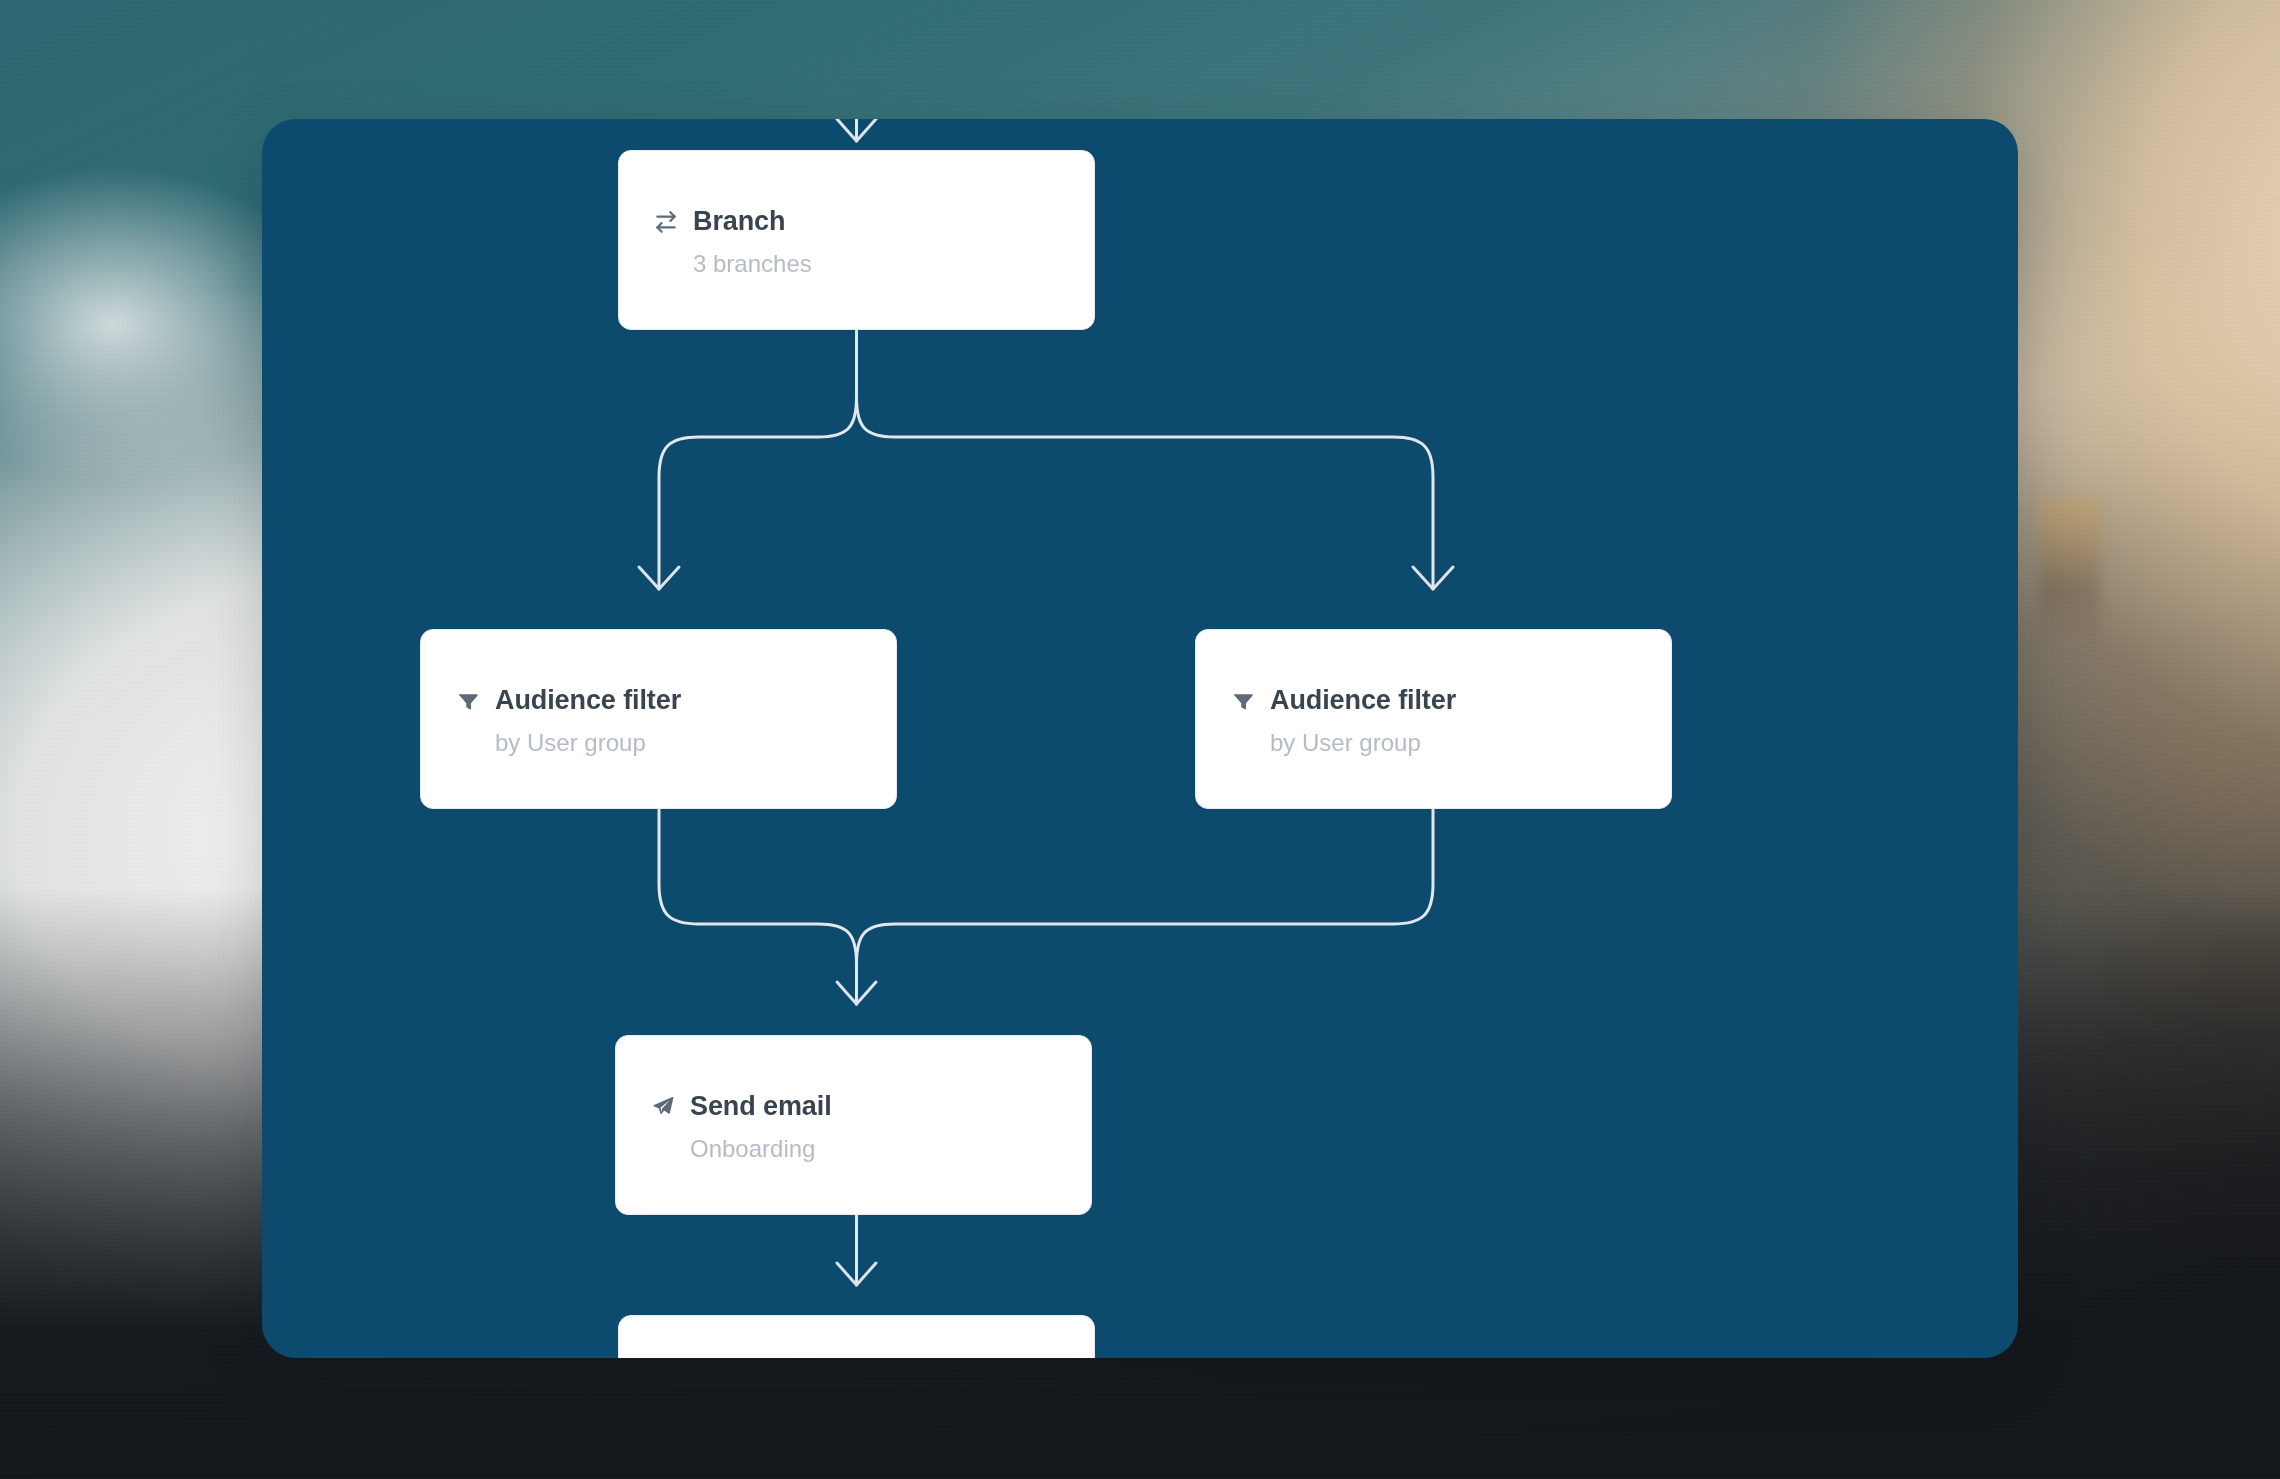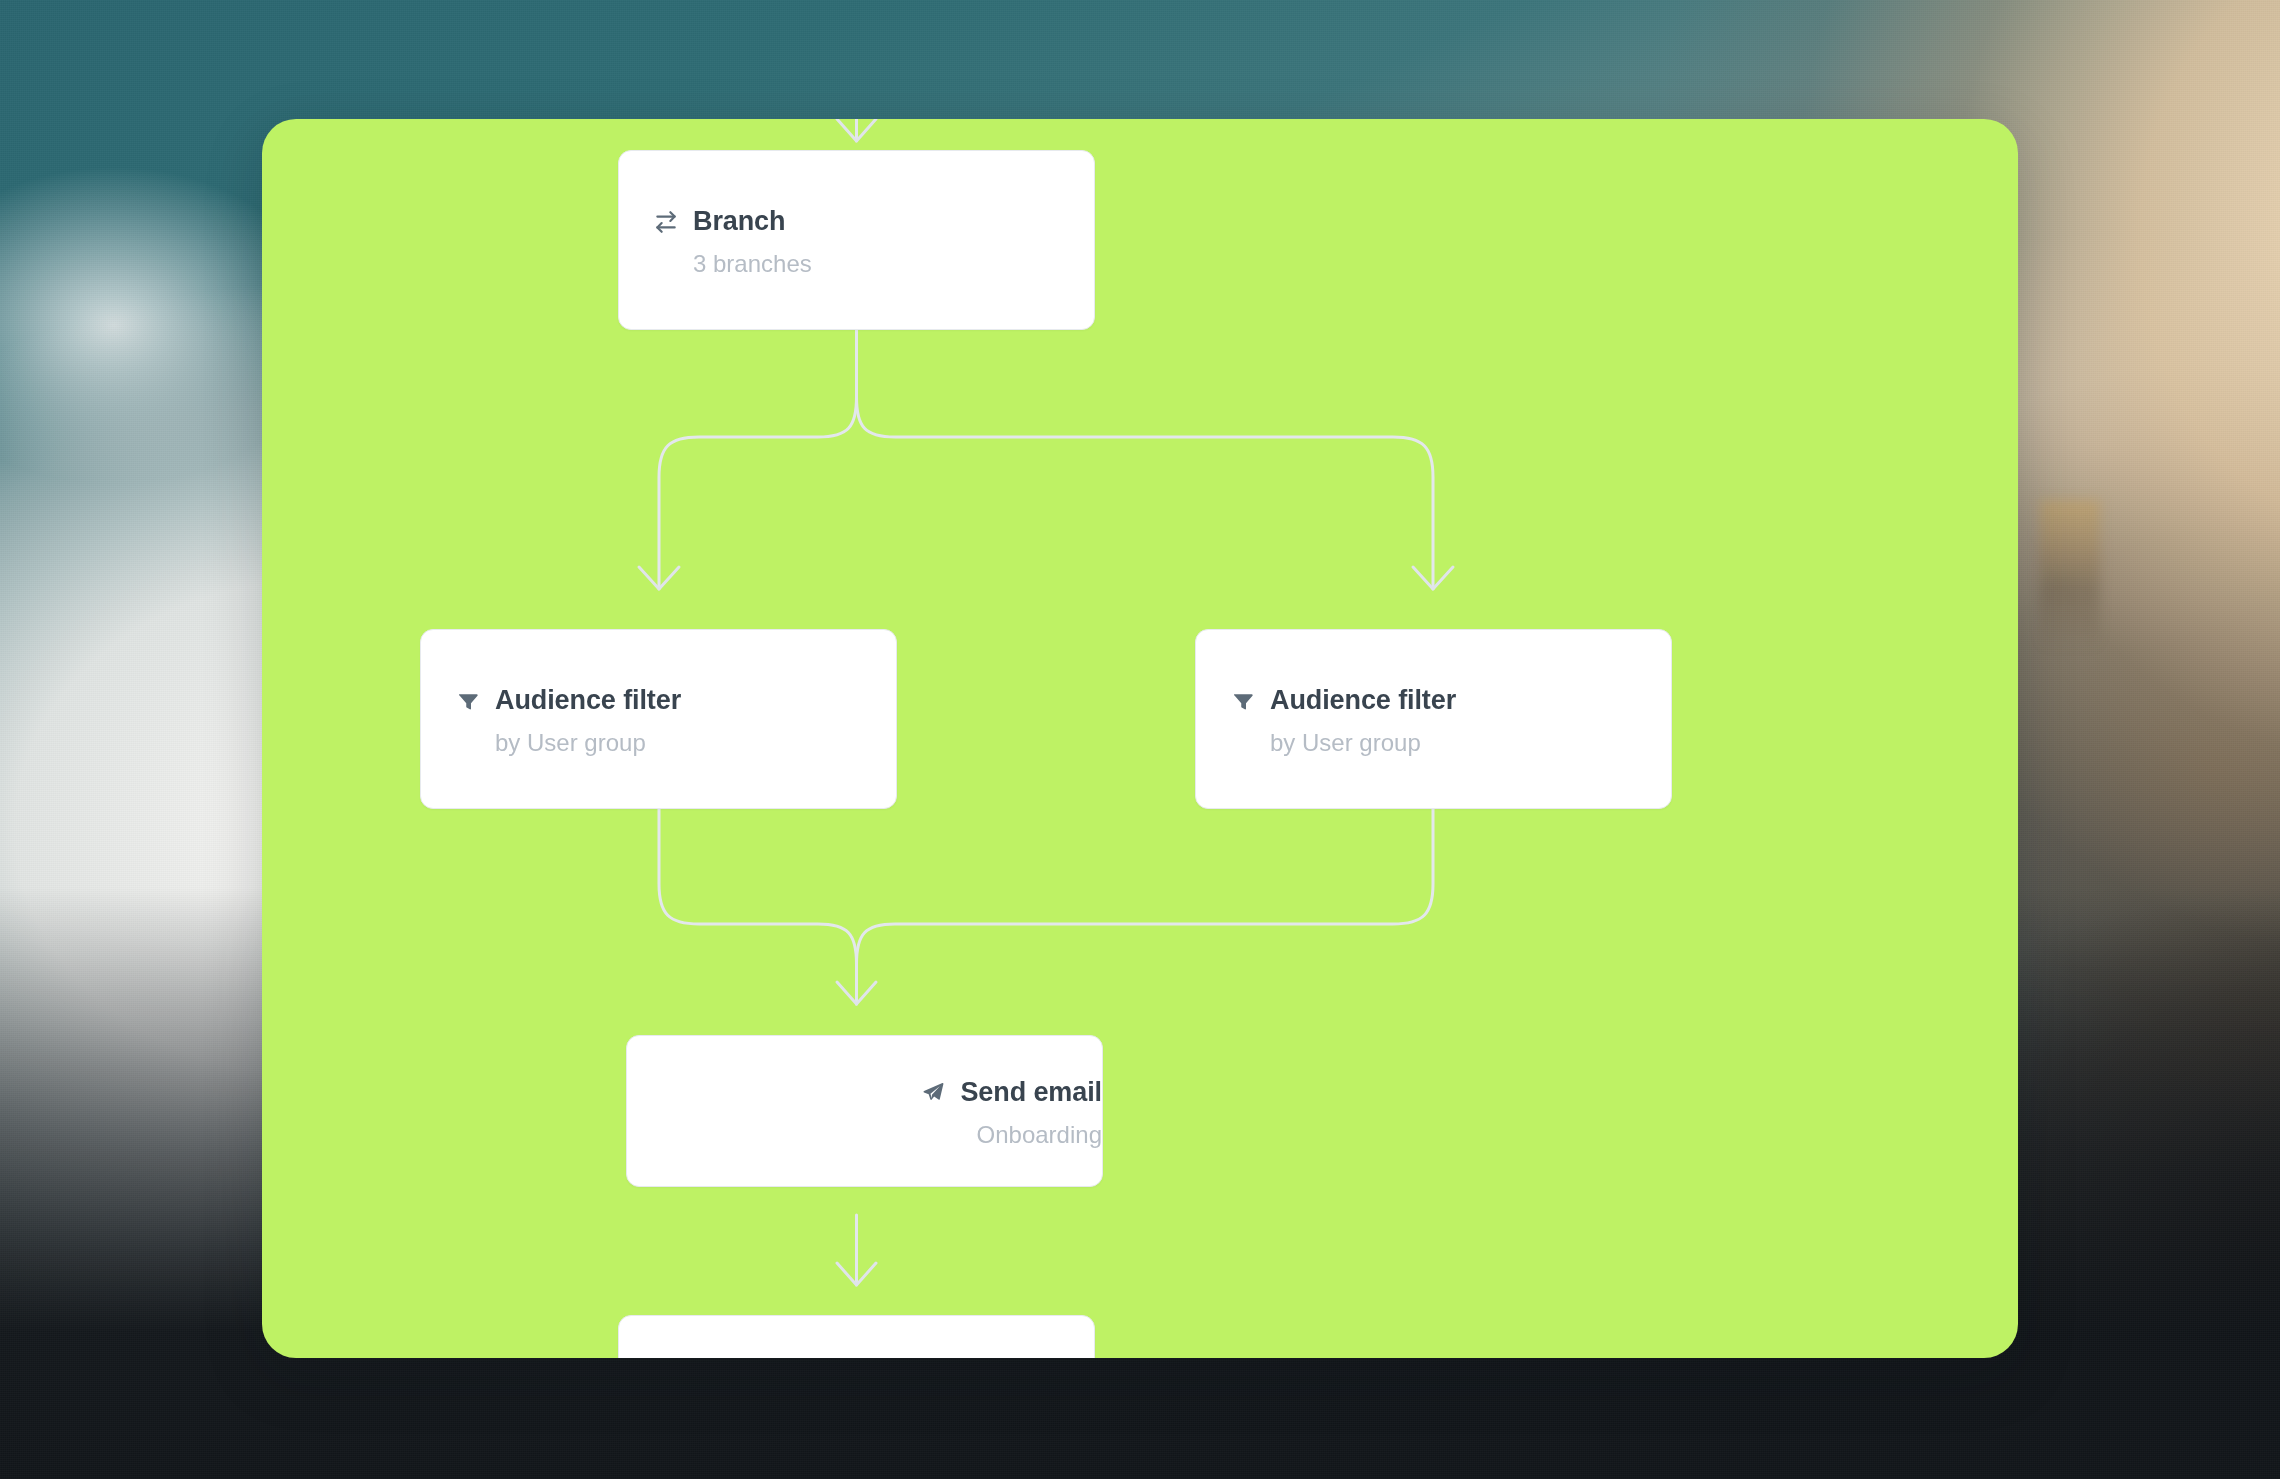--- a/index.html
+++ b/index.html
@@ -58,21 +58,21 @@
     filter: blur(6px);
   }
 
   
   #panel {
     position: absolute;
     left: 262px;
     top: 119px;
     width: 1756px;
     height: 1239px;
-    background: #bef264;
+    background: #0c4a6e;
     border-radius: 34px;
     overflow: hidden;
     box-shadow: 0 18px 60px rgba(10,16,22,0.18);
   }
 
   
   #canvas {
     position: absolute;
     inset: 0;
   }
@@ -126,21 +126,21 @@
     color: #b5bcc5;
     margin-top: 9px;
     margin-left: 40px;
     white-space: nowrap;
   }
 
   
   #node-branch  { left: 356px; top:  31px; width: 477px; height: 180px; }
   #node-filter-left  { left: 158px; top: 510px; width: 477px; height: 180px; }
   #node-filter-right { left: 553px; top: 510px; width: 477px; height: 180px; }
-  #node-send    { left: 364px; top: 916px; width: 477px; height: 152px; align-items: flex-end; }
+  #node-send    { left: 353px; top: 916px; width: 477px; height: 180px; }
   #node-next    { left: 356px; top: 1196px; width: 477px; height: 180px; }
 
   
   #node-filter-left  { left: 158px; }
   #node-filter-right { left: 933px; }
 </style>
 </head>
 <body>
 
 <div id="backdrop">

